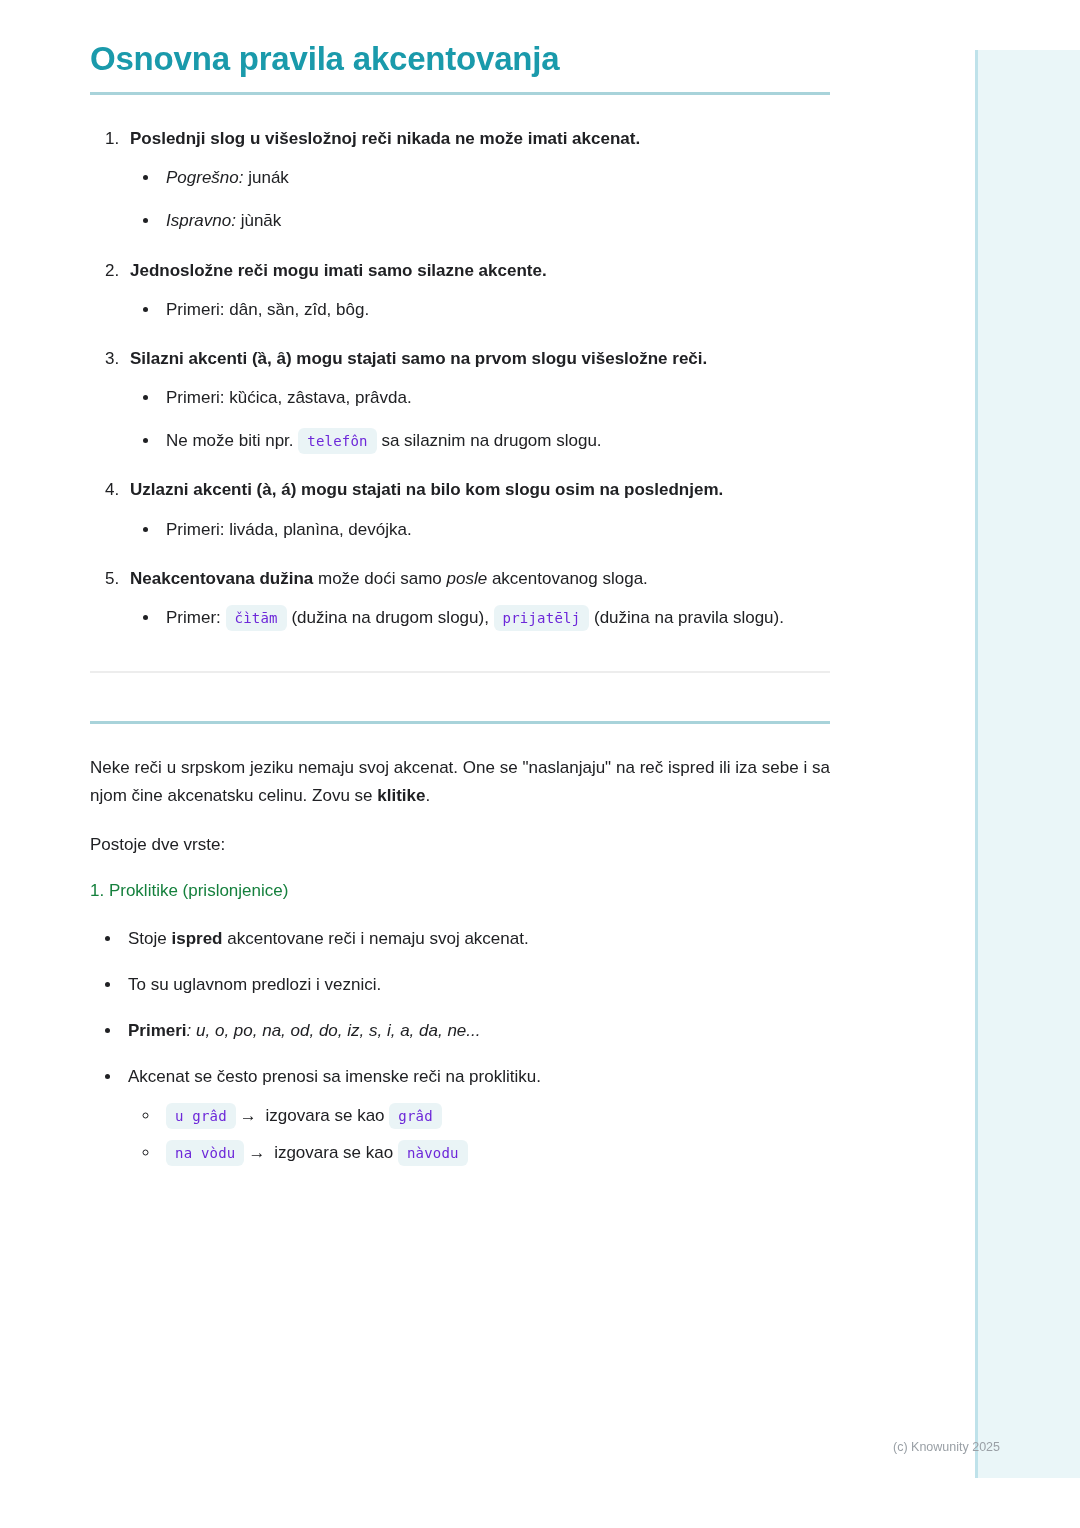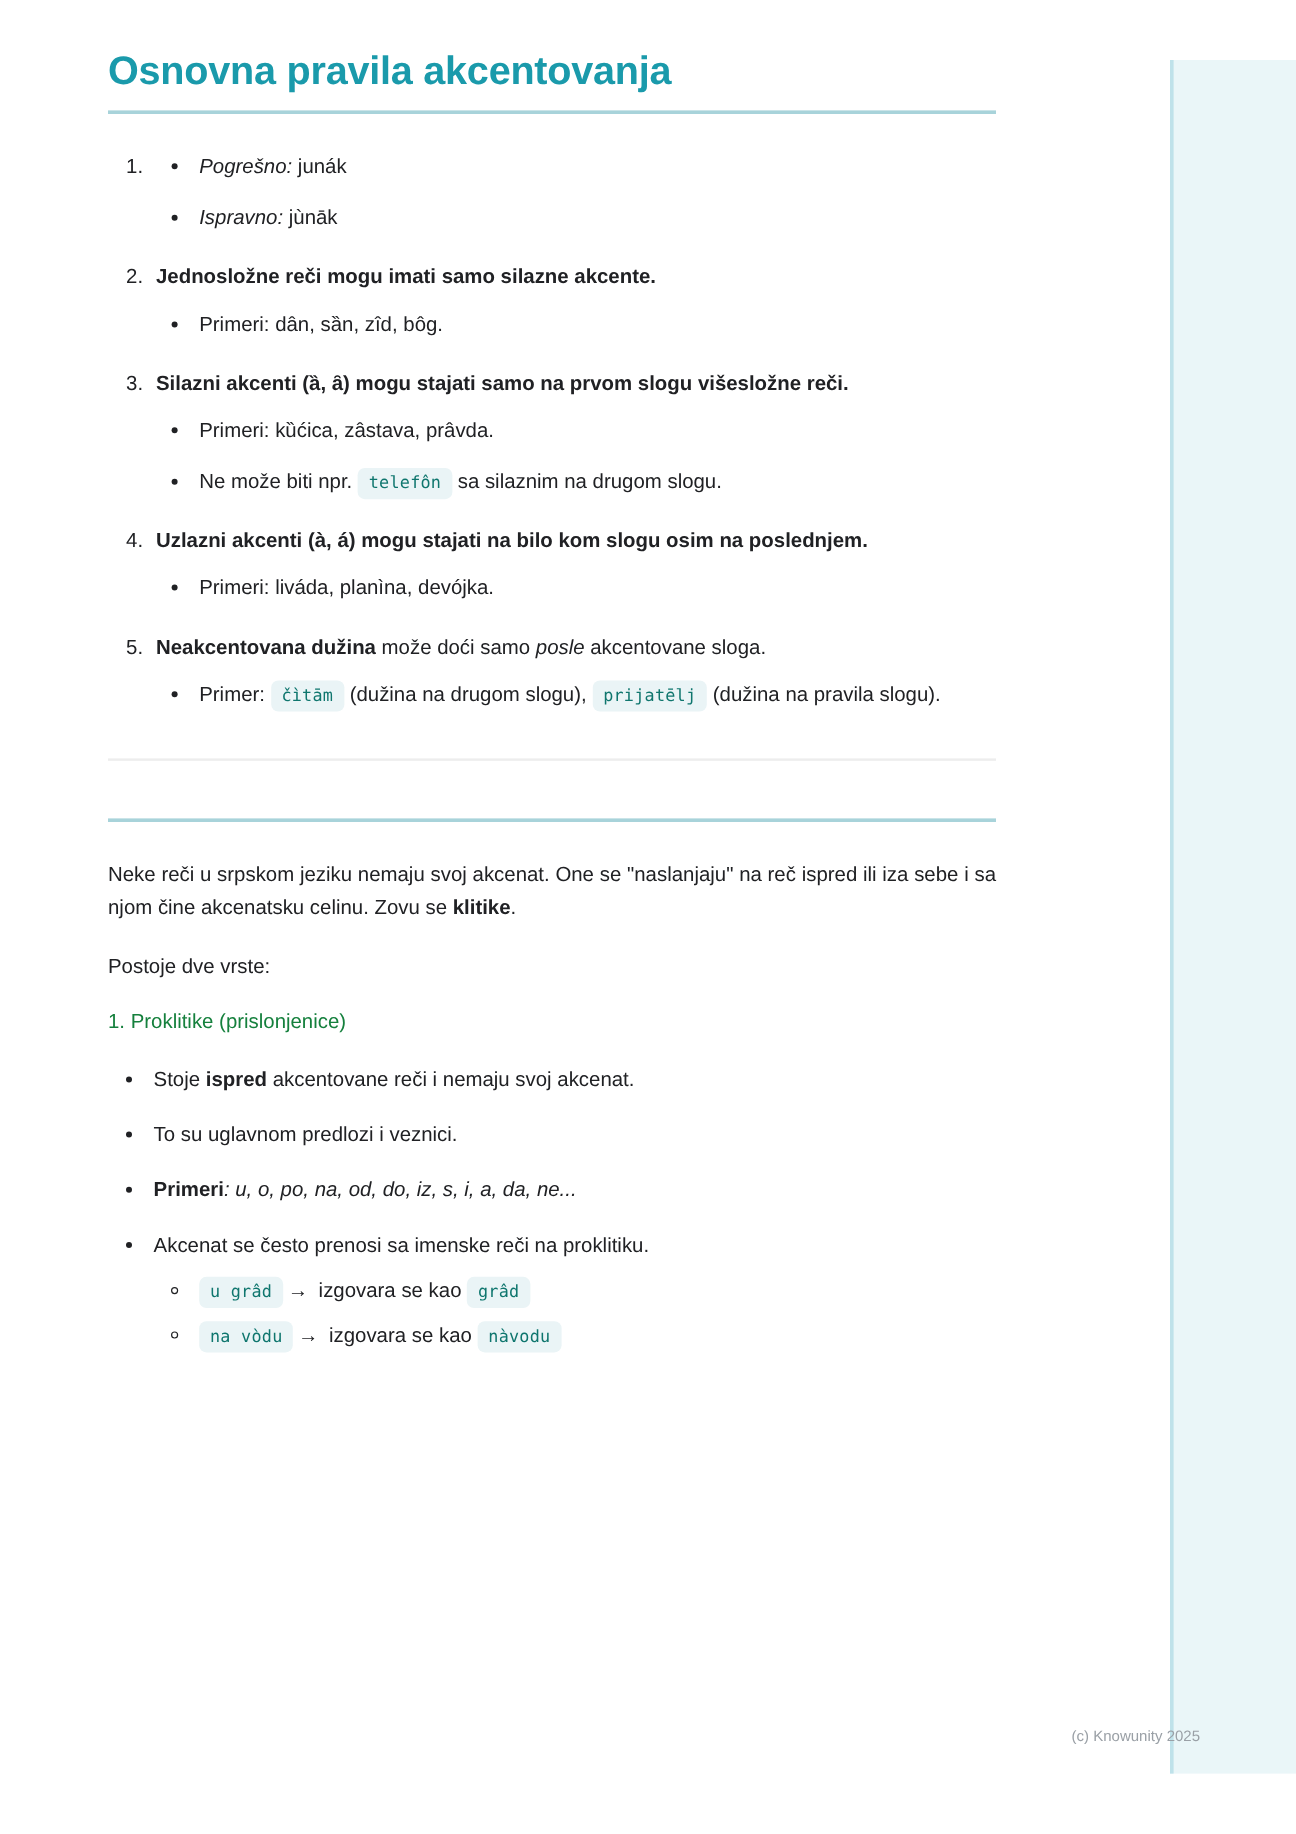--- a/index.html
+++ b/index.html
@@ -117,21 +117,21 @@
     padding-left: 6px;
   }
 
   em, i { font-style: italic; }
   b, strong { font-weight: 700; }
 
   code.chip {
     font-family: "DejaVu Sans Mono", "Liberation Mono", monospace;
     font-size: 14px;
     background: #eaf4f6;
-    color: #0f766e;
+    color: #6d28d9;
     border-radius: 6px;
     padding: 5px 9px;
     white-space: pre;
     letter-spacing: 0.2px;
   }
 
   .divider {
     height: 2px;
     background: #ededed;
     width: 100%;
@@ -164,20 +164,21 @@
 
   <div class="content">
 
     <h1 class="section-title">Osnovna pravila akcentovanja</h1>
     <div class="title-rule"></div>
 
 
     <ol class="rules">
 
       <li>
+        <span class="rule-head">Poslednji slog u višesložnoj reči nikada ne može imati akcenat.</span>
         <ul class="sub">
           <li><i>Pogrešno:</i><span> junák</span></li>
           <li><i>Ispravno:</i><span> jùnāk</span></li>
         </ul>
       </li>
 
       <li>
         <span class="rule-head">Jednosložne reči mogu imati samo silazne akcente.</span>
         <ul class="sub">
           <li>Primeri: dân, sȁn, zîd, bôg.</li>
@@ -193,21 +194,21 @@
       </li>
 
       <li>
         <span class="rule-head"><span>Uzlazni akcenti (</span><span>à, á</span><span>) mogu stajati na bilo kom slogu osim na poslednjem.</span></span>
         <ul class="sub">
           <li>Primeri: liváda, planìna, devójka.</li>
         </ul>
       </li>
 
       <li>
-        <span><b>Neakcentovana dužina</b><span> može doći samo </span><i>posle</i><span> akcentovane sloga.</span></span>
+        <span><b>Neakcentovana dužina</b><span> može doći samo </span><i>posle</i><span> akcentovanog sloga.</span></span>
         <ul class="sub">
           <li><span>Primer: </span><code class="chip">čìtām</code><span> (dužina na drugom slogu), </span><code class="chip">prijatēlj</code><span> (dužina na pravila slogu).</span></li>
         </ul>
       </li>
 
     </ol>
 
     <div class="divider"></div>
 
     <div class="title-rule"></div>

